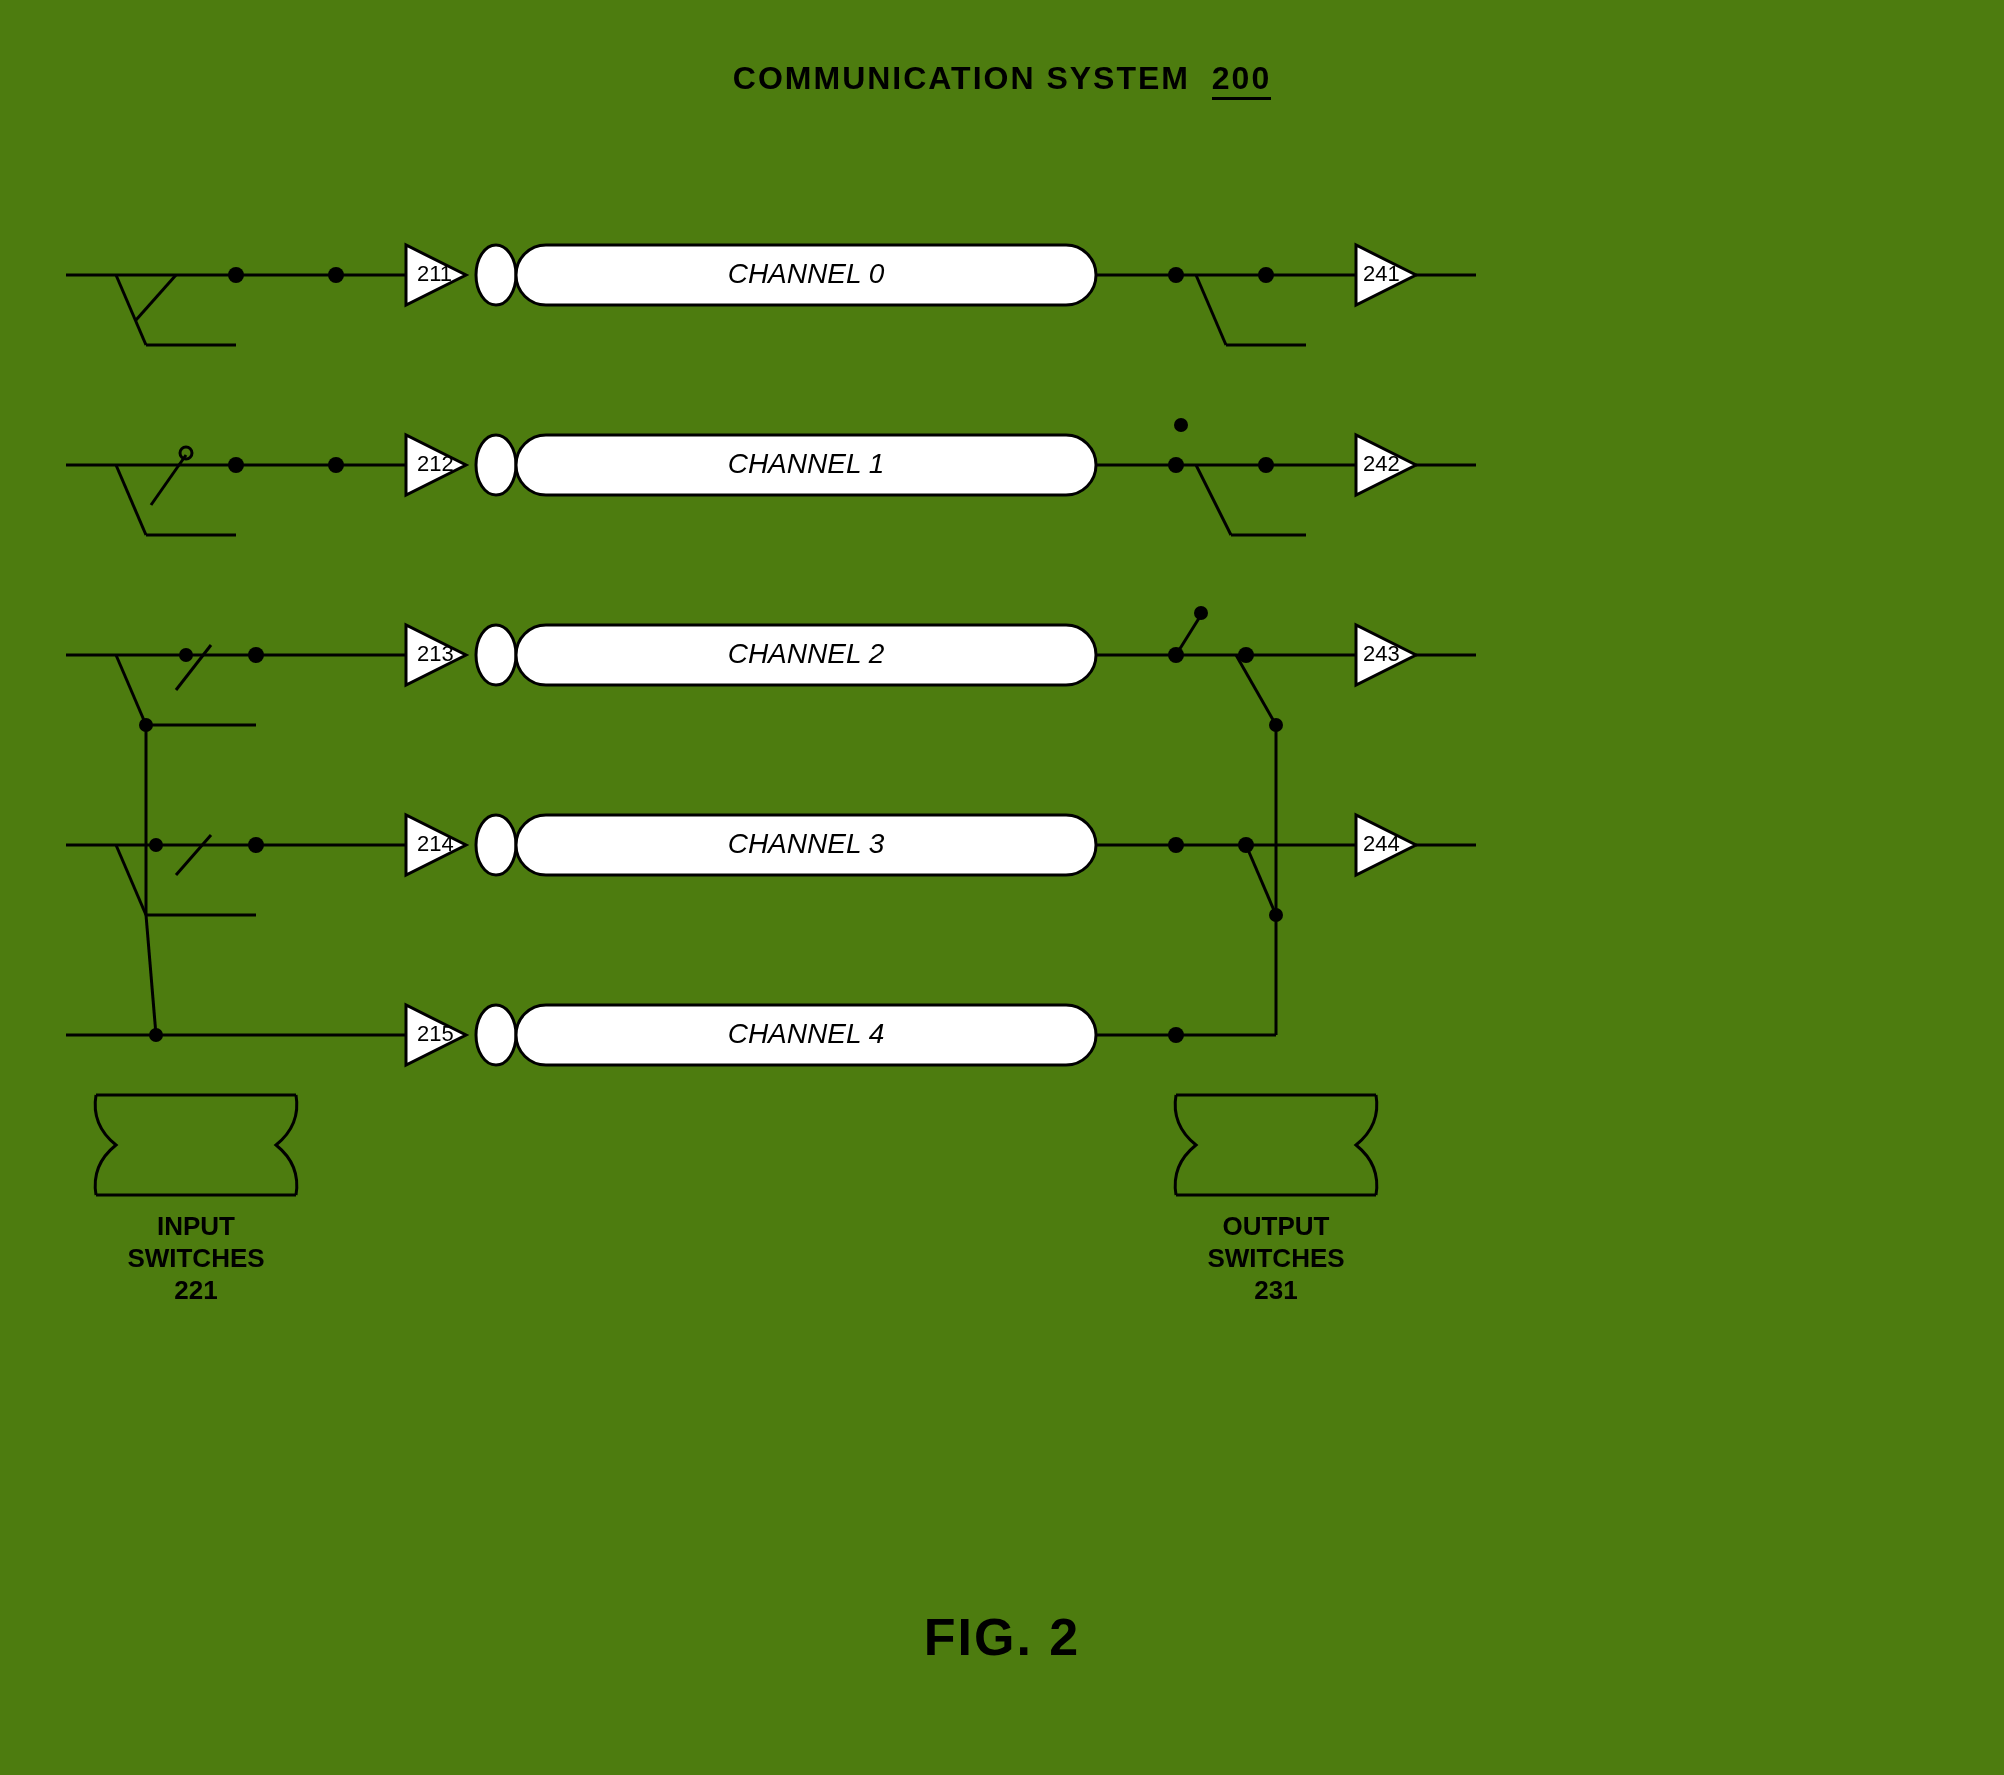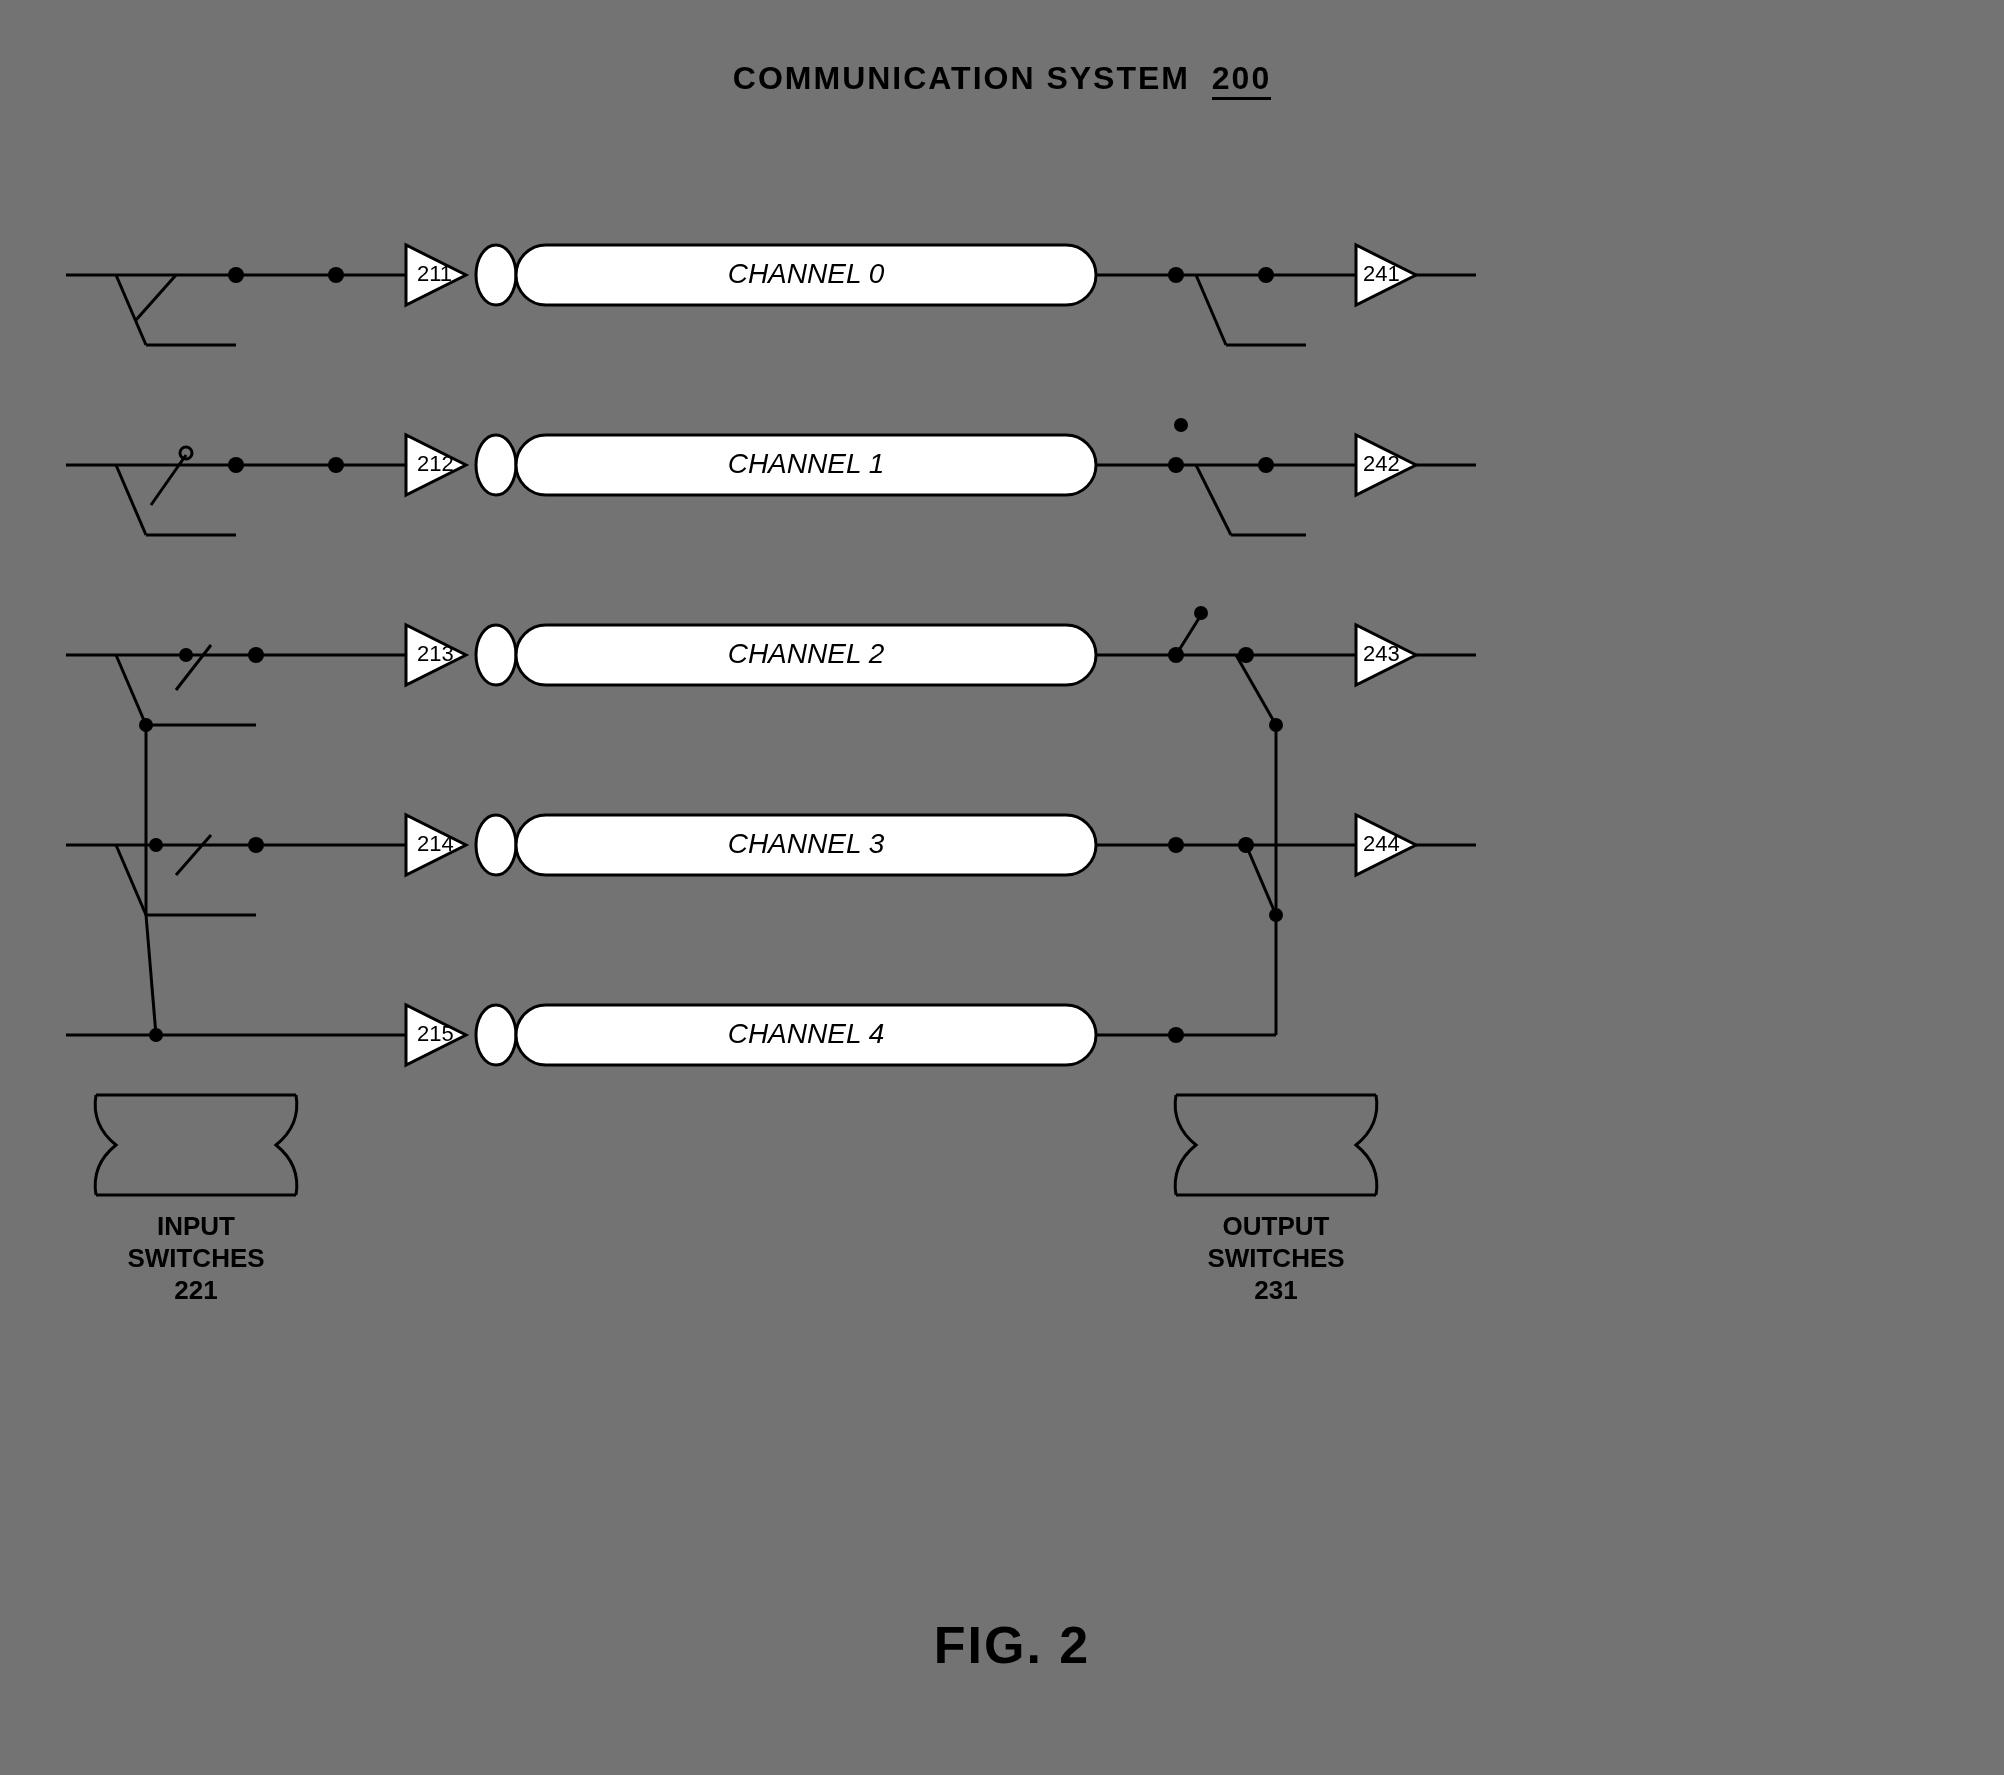--- a/index.html
+++ b/index.html
@@ -9,21 +9,21 @@
       width: 2004px;
       height: 1775px;
       overflow: hidden;
       position: relative;
     }
 
     .page-container {
       width: 2004px;
       height: 1775px;
       position: relative;
-      background: #737373;
+      background: #4d7c0f;
     }
 
     .title-area {
       text-align: center;
       padding-top: 60px;
       font-size: 32px;
       font-weight: bold;
       letter-spacing: 2px;
     }
 
@@ -40,27 +40,26 @@
       height: 1400px;
     }
 
     svg.main-svg {
       width: 1900px;
       height: 1400px;
     }
 
     .fig-label {
       position: absolute;
-      bottom: 100px;
+      bottom: 108px;
       left: 50%;
       transform: translateX(-50%);
       font-size: 52px;
       font-weight: bold;
       letter-spacing: 2px;
-      margin-left: 10px;
     }
   </style>
 </head>
 <body>
 
 <div class="page-container">
 
   <div class="title-area">
     <span>
       COMMUNICATION SYSTEM &nbsp;<span class="title-underline">200</span>

